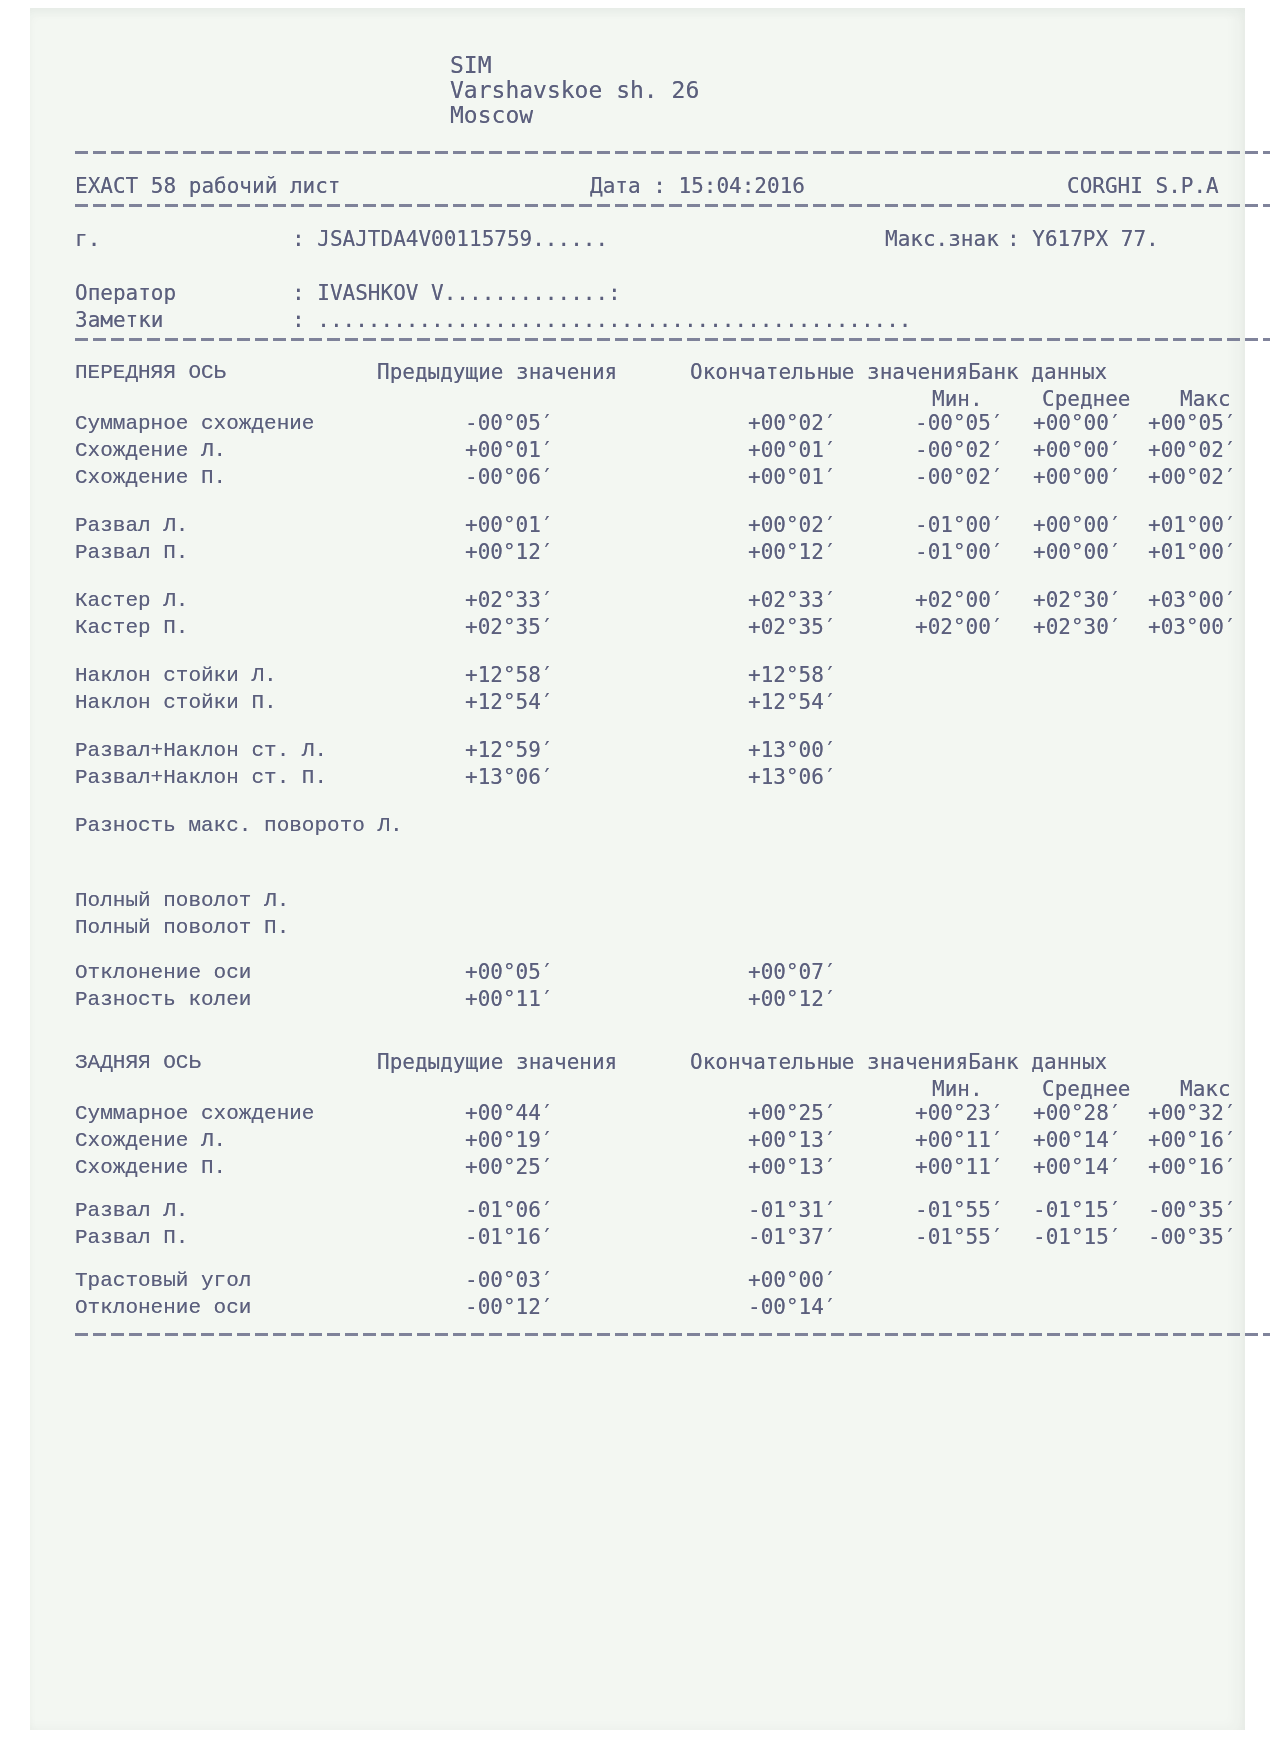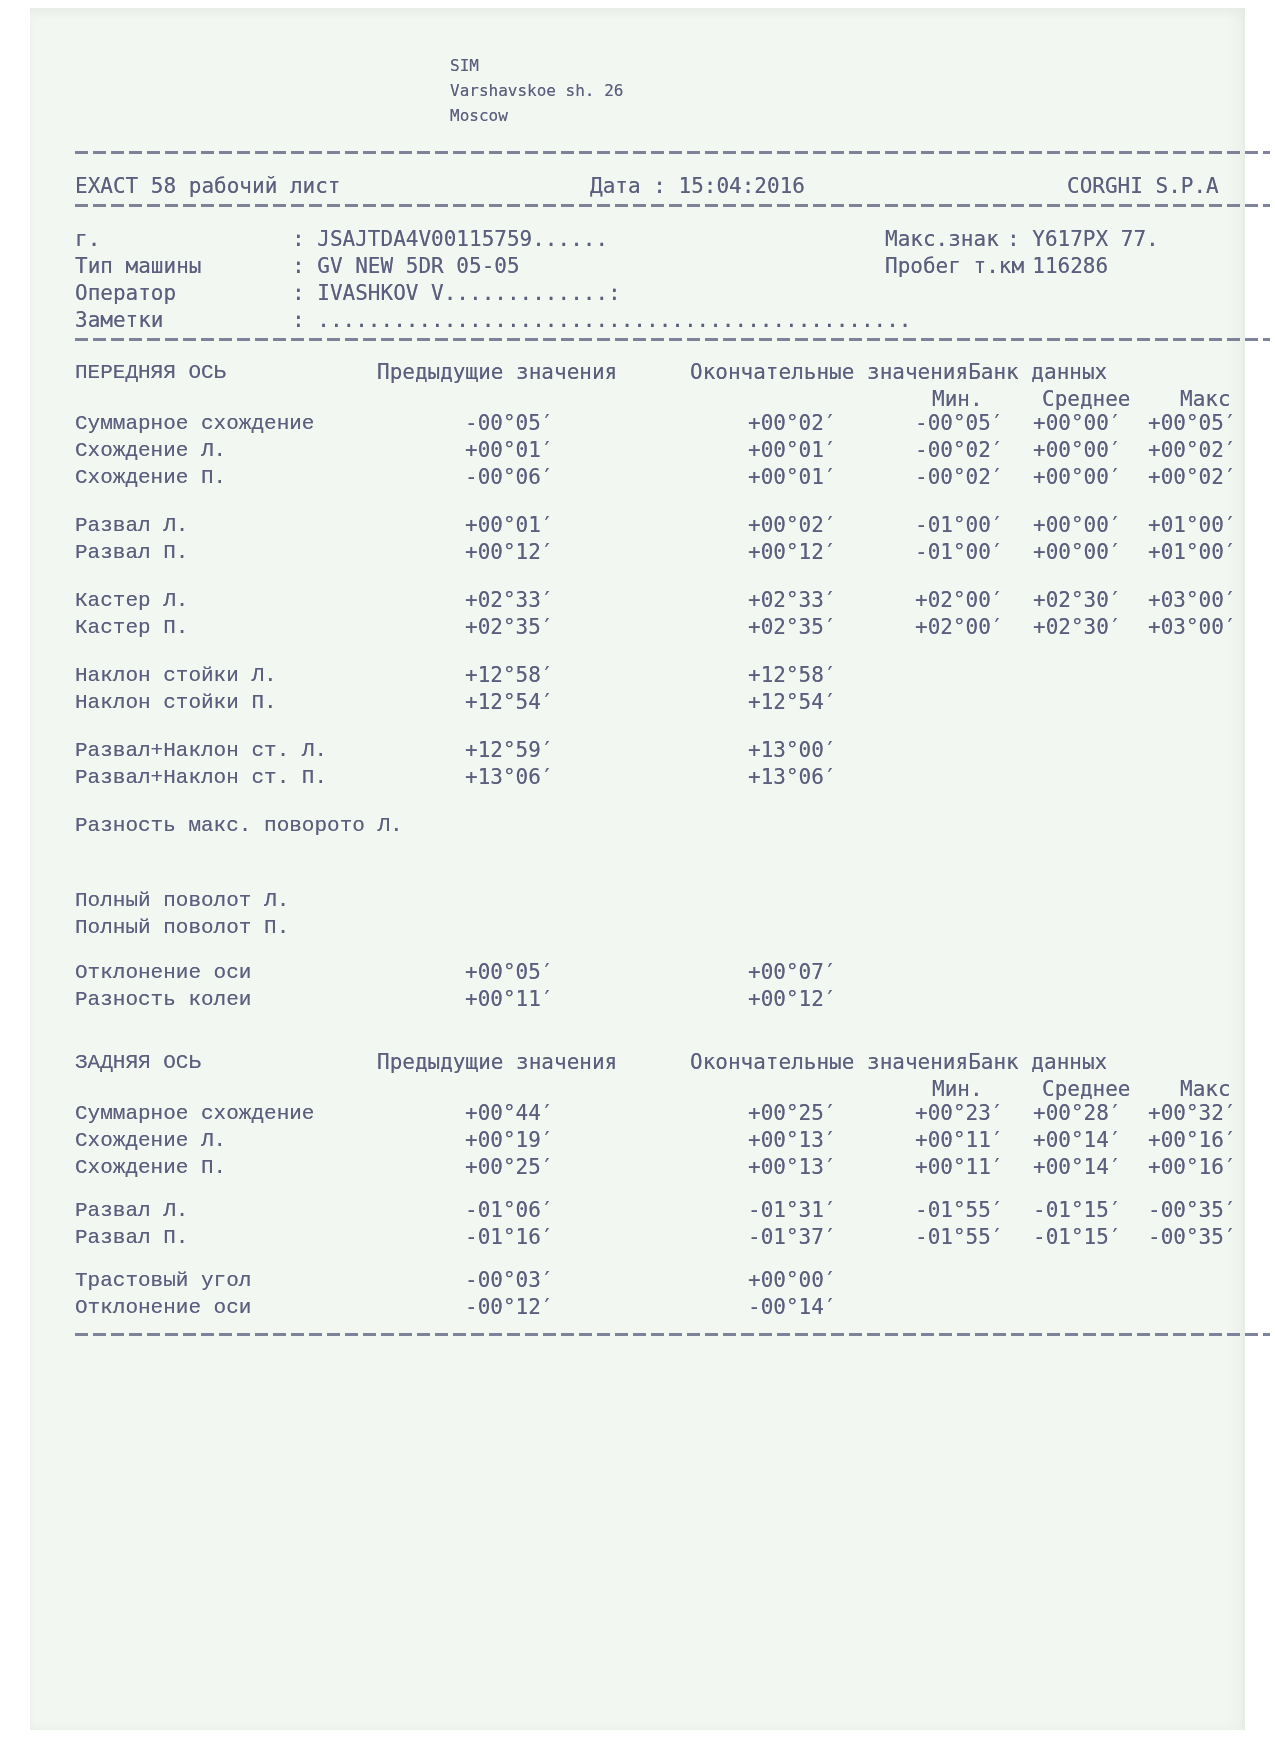--- a/index.html
+++ b/index.html
@@ -10,21 +10,21 @@
     overflow:hidden;
     position:relative;
   }
   .paper{
     position:absolute;left:30px;top:8px;width:1215px;height:1722px;
     background:#f3f7f2;
     box-shadow:inset -8px 0 14px rgba(40,60,50,0.04), inset 0 6px 10px rgba(40,60,50,0.03);
   }
   .t{
     position:absolute;
-    font-size:16px;line-height:25px;
+    font-size:23px;line-height:25px;
     color:#5b5f7d;
     white-space:pre;
     text-shadow:0 0 0.6px rgba(91,95,125,0.65);
   }
   .dash{
     position:absolute;left:45px;width:1195px;height:3px;
     background:repeating-linear-gradient(to right,#6a6e8a 0 13px,rgba(0,0,0,0) 13px 18px);
     opacity:0.85;
   }
   .trow{position:absolute;left:45px;width:1170px;height:25px;}
@@ -74,26 +74,20 @@
   </div>
 
   <div class="dash" style="top:196px"></div>
 
   <div class="trow" style="top:219px">
     <span class="vlabel">г.</span>
     <span class="vvalue">: JSAJTDA4V00115759......</span>
     <span class="vrlabel">Макс.знак</span>
     <span class="vrvalue">: Y617PX 77.</span>
   </div>
-  <div class="trow" style="top:246px">
-    <span class="vlabel">Тип машины</span>
-    <span class="vvalue">: GV NEW 5DR 05-05</span>
-    <span class="vrlabel">Пробег т.км</span>
-    <span class="vrvalue">: 116286</span>
-  </div>
   <div class="trow" style="top:273px">
     <span class="vlabel">Оператор</span>
     <span class="vvalue">: IVASHKOV V.............:</span>
   </div>
   <div class="trow" style="top:300px">
     <span class="vlabel">Заметки</span>
     <span class="vvalue">: ...............................................</span>
   </div>
 
   <div class="dash" style="top:330px"></div>

